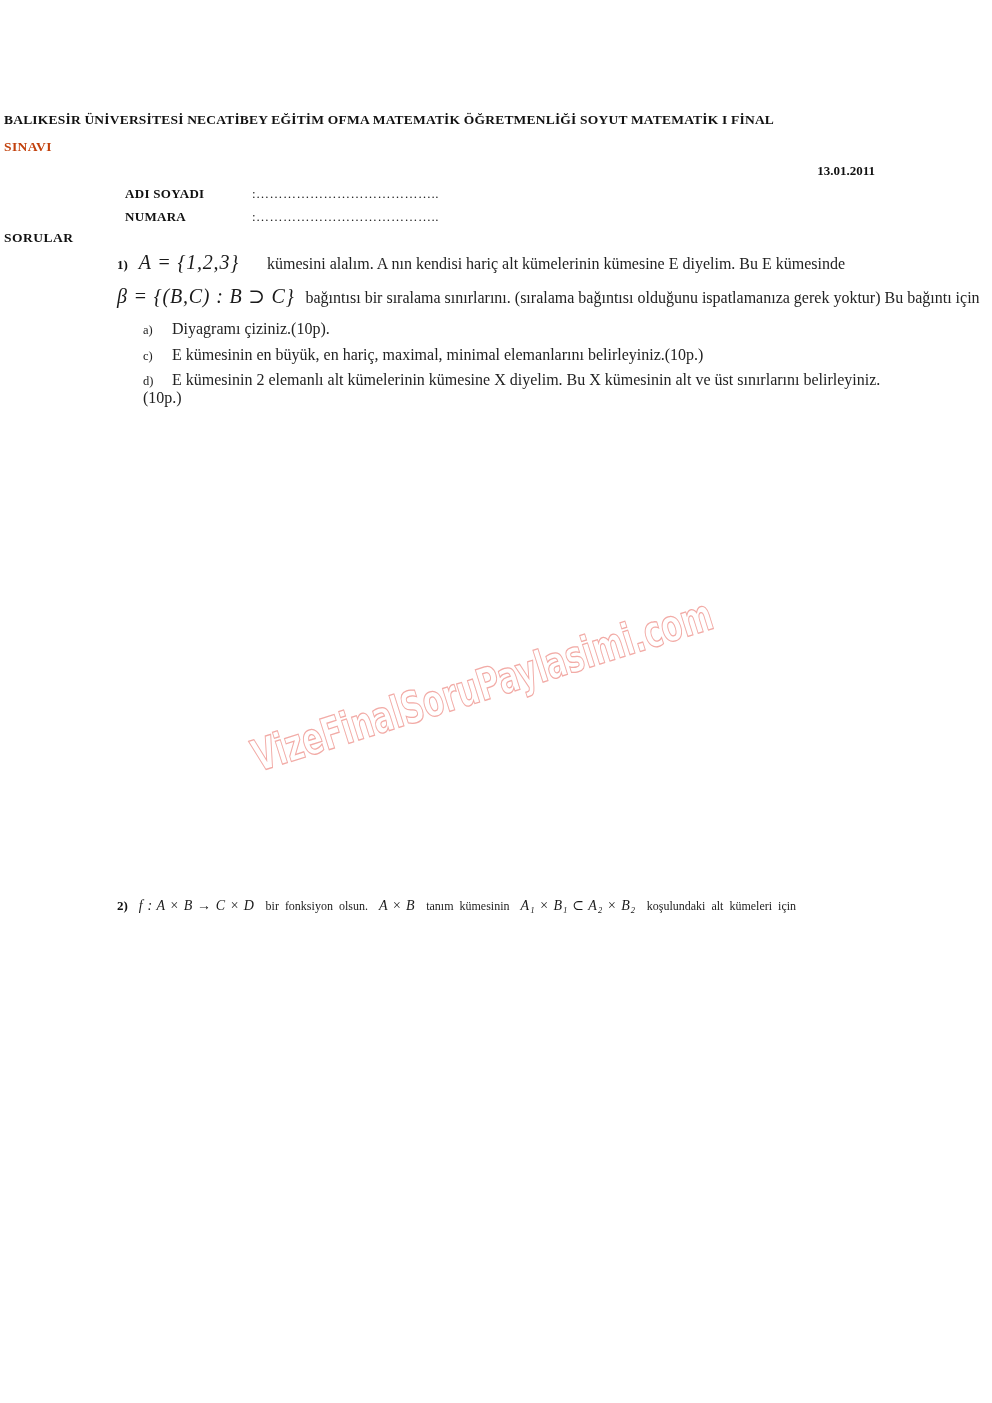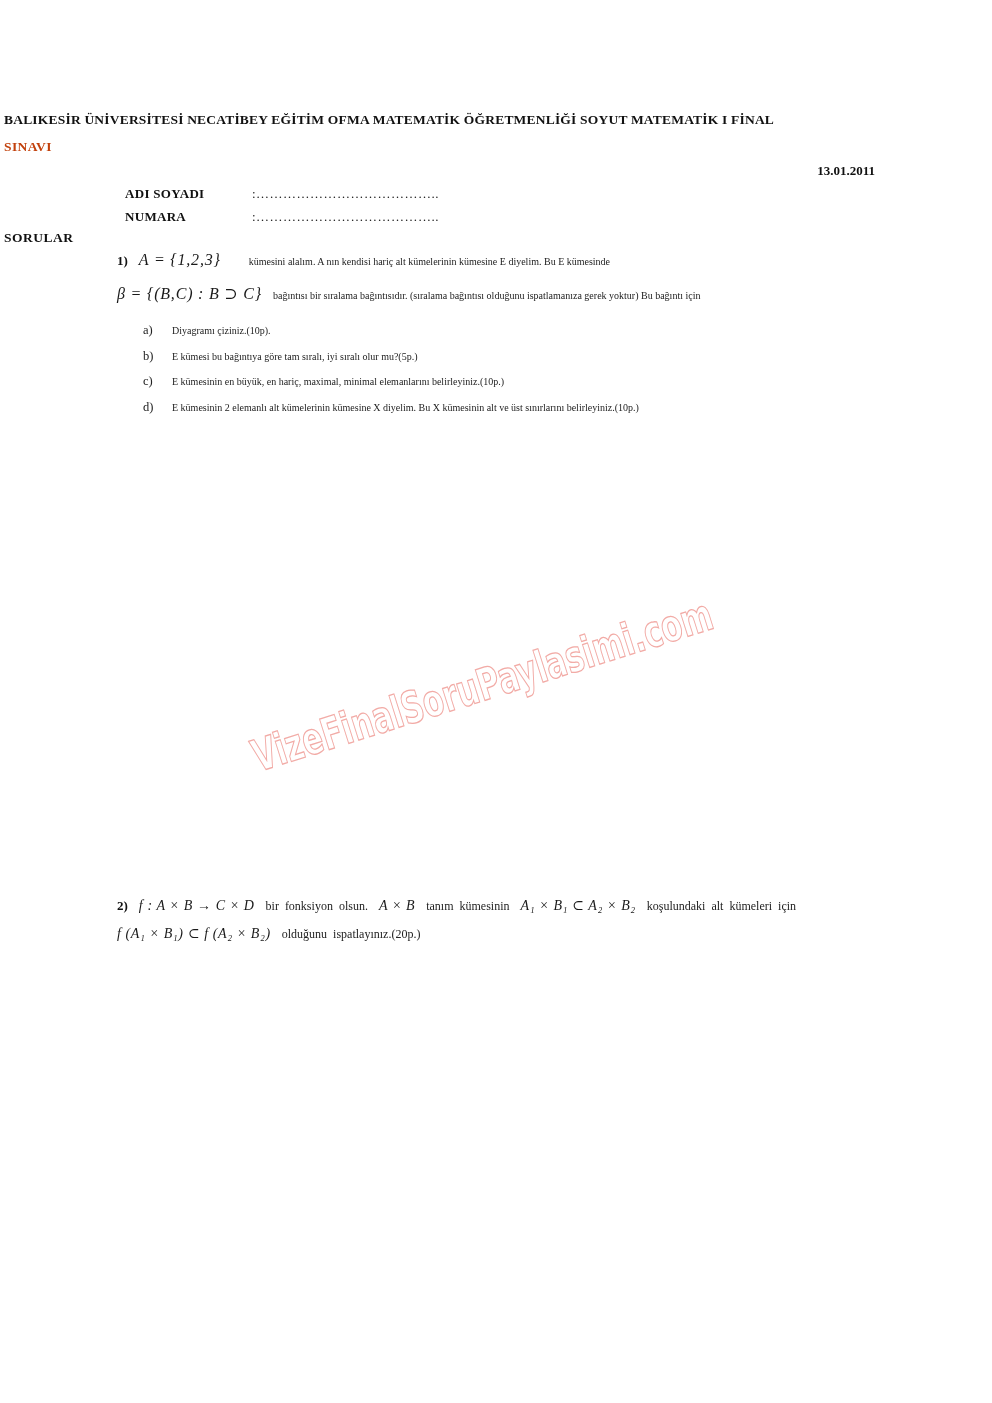--- a/index.html
+++ b/index.html
@@ -71,35 +71,35 @@
     color: #111;
   }
   .q-number {
     font-weight: bold;
     font-size: 13px;
     color: #111;
   }
   .math {
     font-family: "Liberation Serif", "DejaVu Serif", serif;
     font-style: italic;
-    font-size: 16px;
+    font-size: 20px;
     letter-spacing: 0.8px;
     color: #1a1a1a;
     white-space: pre;
   }
   .math-sm {
     font-family: "Liberation Serif", "DejaVu Serif", serif;
     font-style: italic;
     font-size: 14px;
     letter-spacing: 0.6px;
     color: #1a1a1a;
     white-space: pre;
   }
   .body-text {
-    font-size: 10px;
+    font-size: 16px;
     color: #222;
   }
   .body-text-sm {
     font-size: 12px;
     color: #222;
     word-spacing: 3px;
   }
   .q1-intro  { position: absolute; top: 251px; left: 117px; white-space: nowrap; }
   .q1-beta   { position: absolute; top: 284px; left: 117px; white-space: nowrap; }
   .q1-items  { position: absolute; top: 321px; left: 143px; width: 760px; }
@@ -148,31 +148,27 @@
   <div class="centered questions-heading">SORULAR</div>
 
   <div class="q1-intro">
     <span class="q-number">1)</span>
     <span class="math gap-sm">A = {1,2,3}</span>
     <span class="body-text gap-lg">kümesini alalım. A nın kendisi hariç alt kümelerinin kümesine E diyelim. Bu E kümesinde</span>
   </div>
 
   <div class="q1-beta">
     <span class="math">β = {(B,C) : B ⊃ C}</span>
-    <span class="body-text gap-sm">bağıntısı bir sıralama bağıntısıdır. (sıralama bağıntısı olduğunu ispatlamanıza gerek yoktur) Bu bağıntı için</span>
+    <span class="body-text gap-sm">bağıntısı bir sıralama sınırlarını. (sıralama bağıntısı olduğunu ispatlamanıza gerek yoktur) Bu bağıntı için</span>
   </div>
 
   <div class="q1-items">
     <div class="q-item">
       <span class="item-letter">a)</span>
       <span class="body-text">Diyagramı çiziniz.(10p).</span>
-    </div>
-    <div class="q-item">
-      <span class="item-letter">b)</span>
-      <span class="body-text">E kümesi bu bağıntıya göre tam sıralı, iyi sıralı olur mu?(5p.)</span>
     </div>
     <div class="q-item">
       <span class="item-letter">c)</span>
       <span class="body-text">E kümesinin en büyük, en hariç, maximal, minimal elemanlarını belirleyiniz.(10p.)</span>
     </div>
     <div class="q-item">
       <span class="item-letter">d)</span>
       <span class="body-text">E kümesinin 2 elemanlı alt kümelerinin kümesine X diyelim. Bu X kümesinin alt ve üst sınırlarını belirleyiniz.(10p.)</span>
     </div>
   </div>
@@ -186,19 +182,15 @@
   <div class="q2-block">
     <div class="q2-line">
       <span class="q-number">2)</span>
       <span class="math-sm gap-sm">f : A × B → C × D</span>
       <span class="body-text-sm gap-sm">bir fonksiyon olsun.</span>
       <span class="math-sm gap-sm">A × B</span>
       <span class="body-text-sm gap-sm">tanım kümesinin</span>
       <span class="math-sm gap-sm">A₁ × B₁ ⊂ A₂ × B₂</span>
       <span class="body-text-sm gap-sm">koşulundaki alt kümeleri için</span>
     </div>
-    <div class="q2-line2">
-      <span class="math-sm">f (A₁ × B₁) ⊂ f (A₂ × B₂)</span>
-      <span class="body-text-sm gap-sm">olduğunu ispatlayınız.(20p.)</span>
-    </div>
   </div>
 
 </div>
 
 </body></html>

